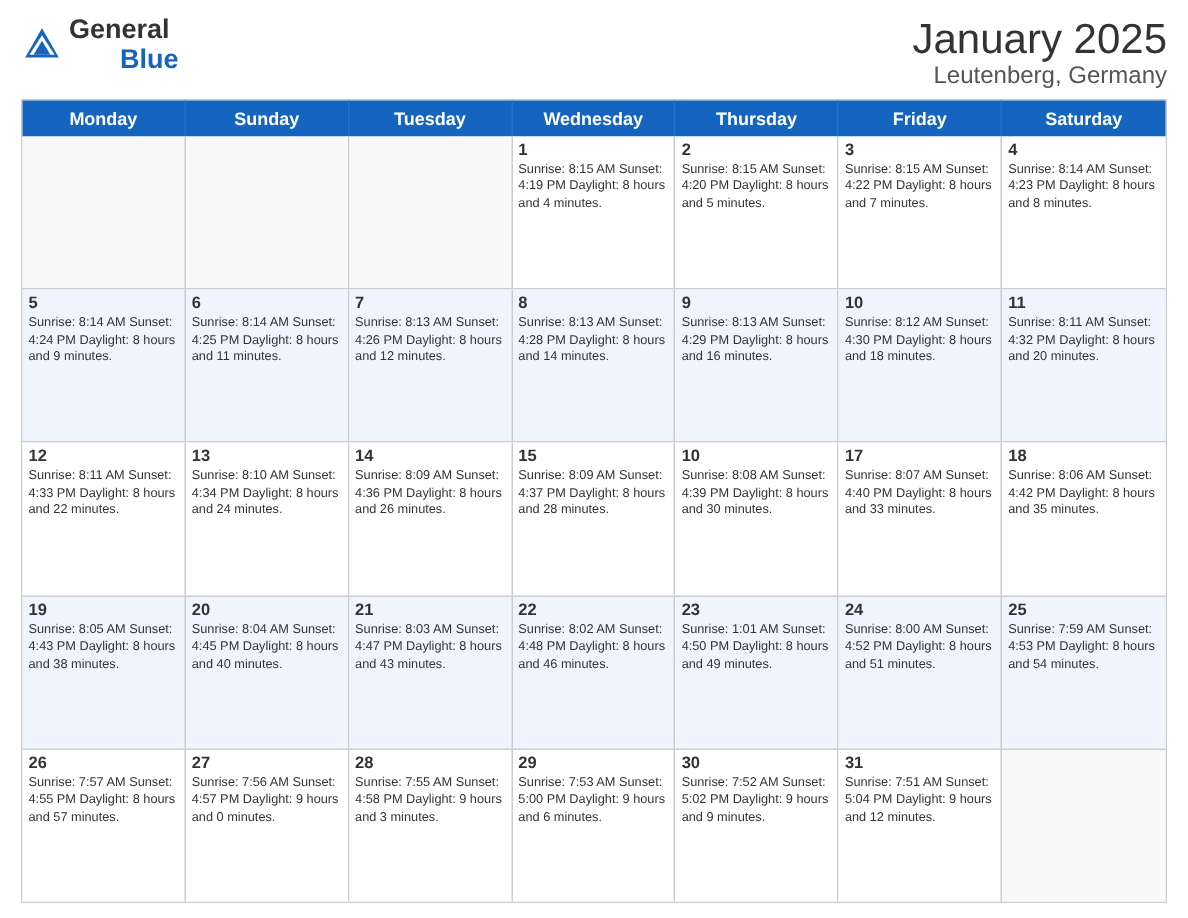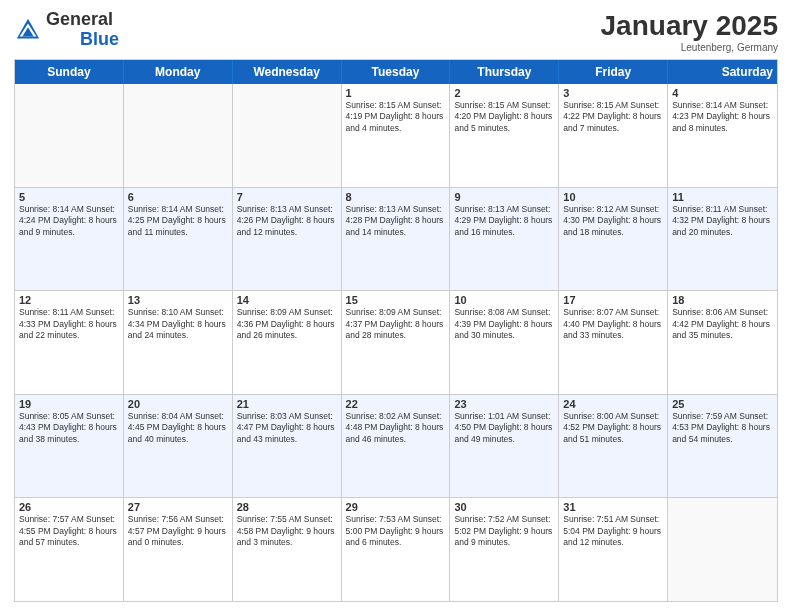--- a/index.html
+++ b/index.html
@@ -38,24 +38,24 @@
     .logo-icon {
       width: 28px;
       height: 28px;
     }
     .title-block {
       text-align: right;
     }
     .month-title {
       font-size: 28px;
       color: #333;
-      font-weight: bold;
+      font-weight: normal;
     }
     .subtitle {
-      font-size: 10px;
+      font-size: 16px;
       color: #555;
     }
     .calendar {
       flex: 1;
       display: flex;
       flex-direction: column;
       border: 1px solid #ccc;
     }
     .day-headers {
       display: grid;
@@ -63,21 +63,21 @@
       background: #1565c0;
     }
     .day-header {
       color: #fff;
       font-size: 12px;
       font-weight: bold;
       padding: 5px 4px;
       text-align: center;
       border-right: 1px solid #1976d2;
     }
-    .day-header:last-child { border-right: none; text-align: right; }
+    .day-header:last-child { border-right: none; }
     .weeks {
       flex: 1;
       display: flex;
       flex-direction: column;
     }
     .week-row {
       display: grid;
       grid-template-columns: repeat(7, 1fr);
       flex: 1;
       border-top: 1px solid #ccc;
@@ -124,24 +124,24 @@
       </div>
     </div>
     <div class="title-block">
       <div class="month-title">January 2025</div>
       <div class="subtitle">Leutenberg, Germany</div>
     </div>
   </div>
 
   <div class="calendar">
     <div class="day-headers">
-    <div class="day-header">Sunday</div>
-        <div class="day-header">Monday</div>
+    <div class="day-header">Monday</div>
+        <div class="day-header">Sunday</div>
+        <div class="day-header">Tuesday</div>
         <div class="day-header">Wednesday</div>
-        <div class="day-header">Tuesday</div>
         <div class="day-header">Thursday</div>
         <div class="day-header">Friday</div>
         <div class="day-header">Saturday</div>
       </div>
     <div class="weeks">
     <div class="week-row">
           <div class="day-cell empty"></div>
           <div class="day-cell empty"></div>
           <div class="day-cell empty"></div>
           <div class="day-cell">

